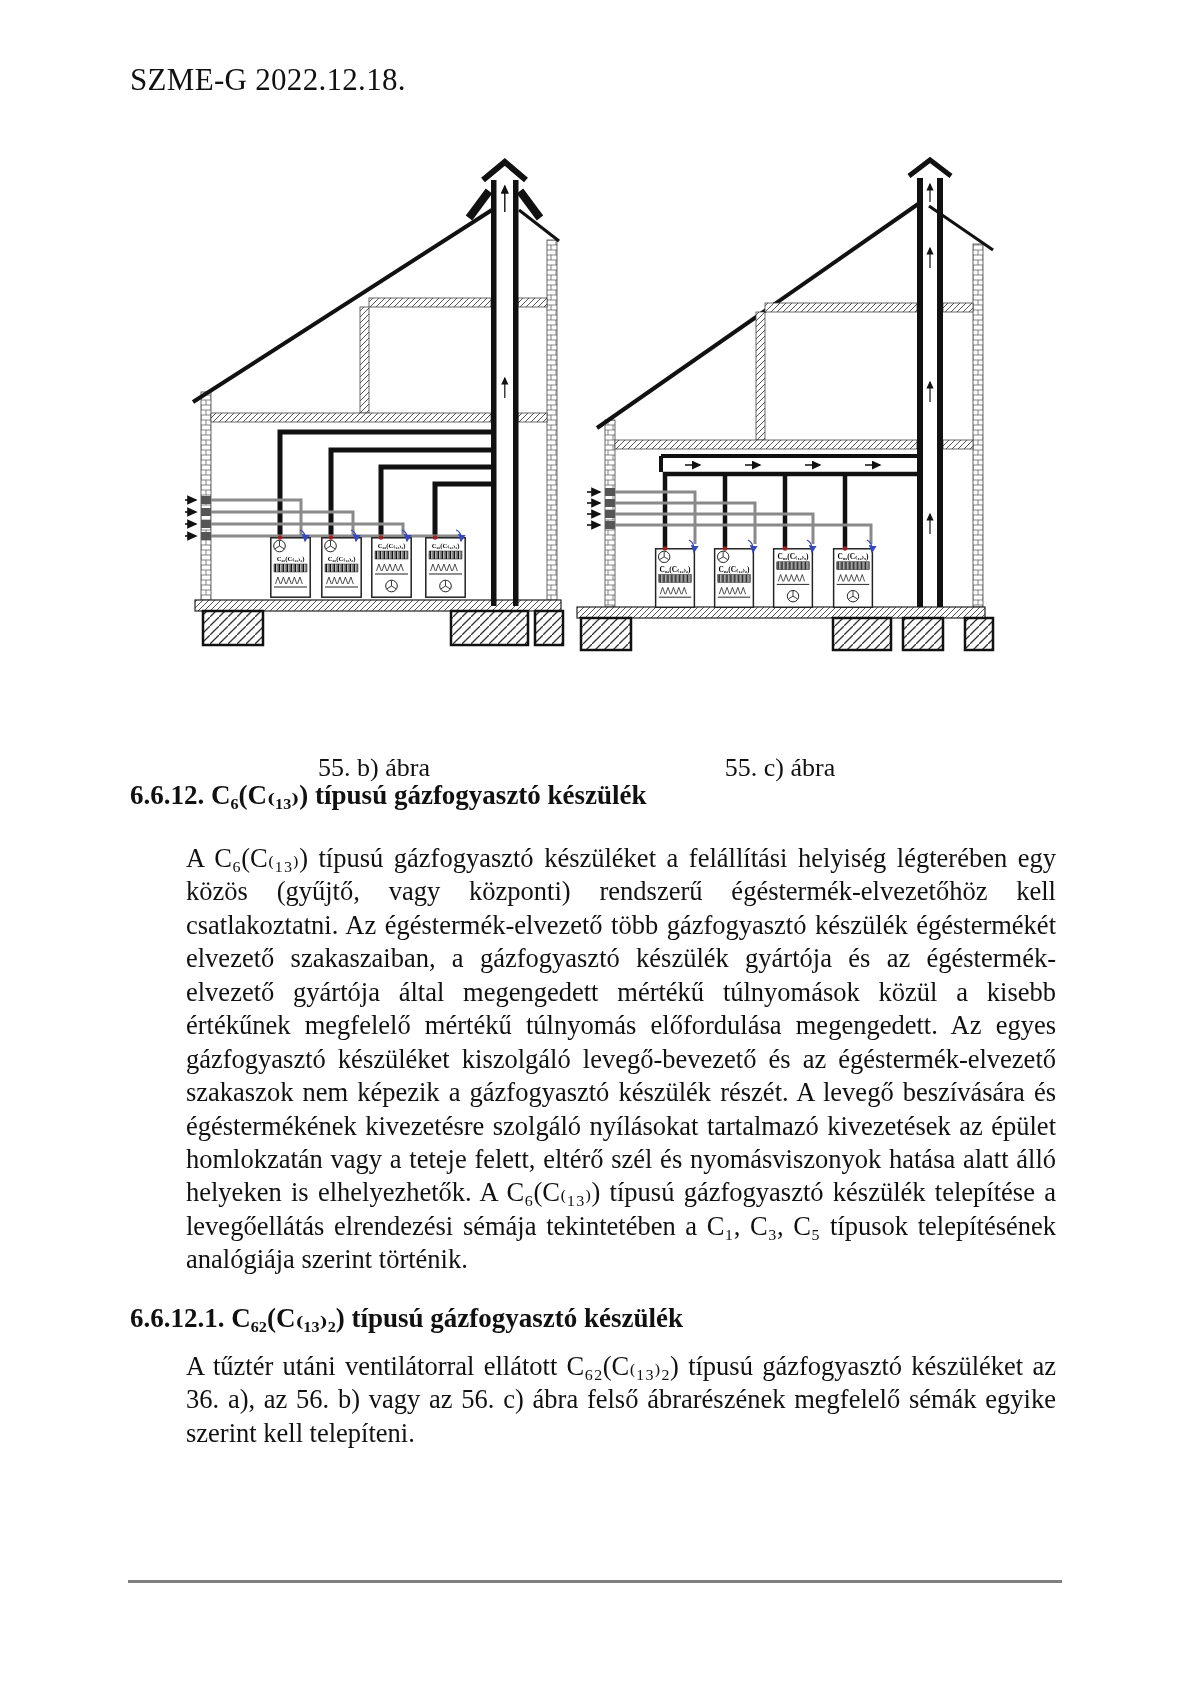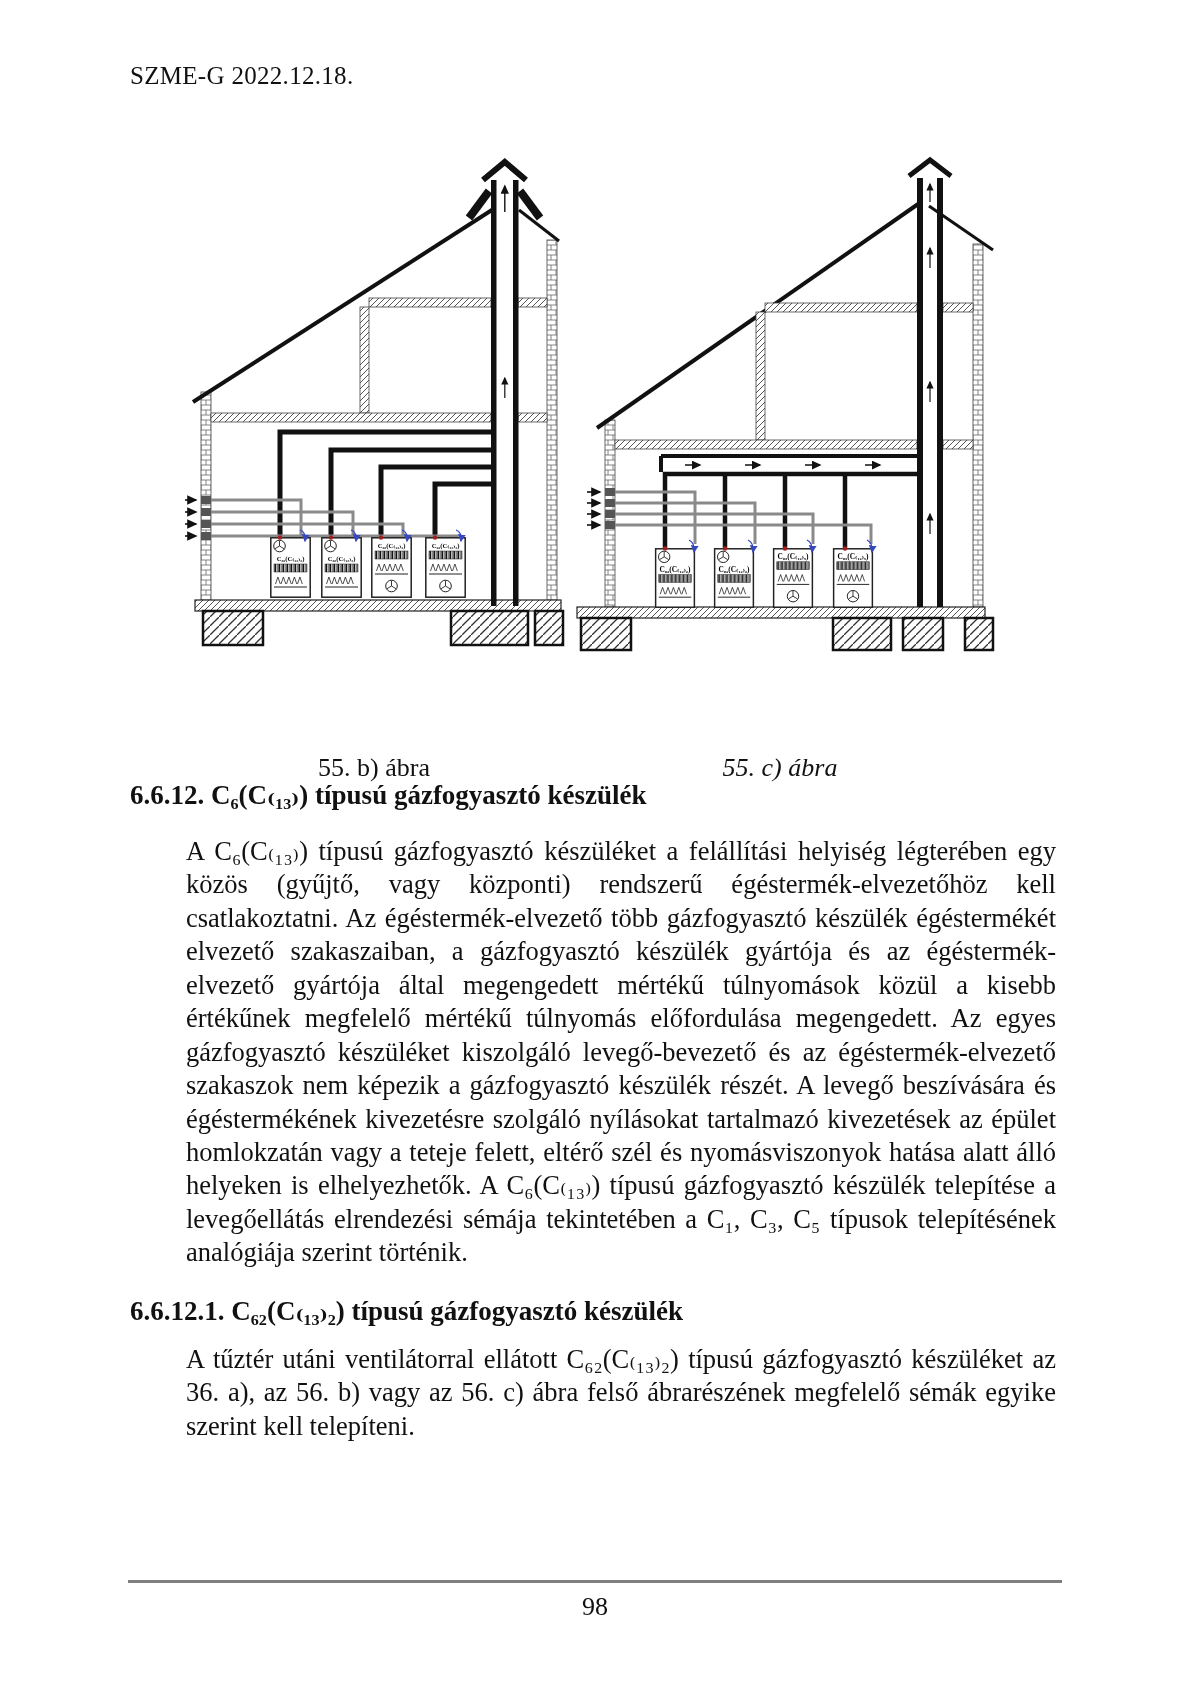--- a/index.html
+++ b/index.html
@@ -1,29 +1,29 @@
 <!DOCTYPE html>
 <html><head>
 <meta charset="utf-8">
 <style>
   html,body{margin:0;padding:0;background:#9a9a9a;}
   .page{
     width:1190px;height:1683px;position:relative;background:#ffffff;
     margin:0 auto;font-family:"Liberation Serif","DejaVu Serif",serif;color:#111;
     overflow:hidden;
   }
-  .doc-header{position:absolute;top:62px;left:130px;font-size:25px;letter-spacing:.3px;font-family:Liberation Serif, serif;}
+  .doc-header{position:absolute;top:62px;left:130px;font-size:31px;letter-spacing:.3px;font-family:Liberation Serif, serif;}
   .figures{position:absolute;top:140px;left:183px;display:flex;}
   .fig{position:relative;}
   .captions{position:absolute;top:720px;left:183px;width:812px;display:flex;font-size:26px;margin-top:33px;}
   .captions .cap{text-align:center;}
   .cap-b{width:382px;}
-  .cap-c{width:430px;font-style:italic;}
+  .cap-c{width:430px;}
   .content{position:absolute;top:780px;left:130px;width:932px;}
-  .content h1{font-size:27px;font-weight:bold;margin:0 0 24px 0;line-height:1.15;}
+  .content h1{font-size:27px;font-weight:bold;margin:0 0 31px 0;line-height:1.15;}
   .content h2{font-size:27px;font-weight:bold;margin:26px 0 16px 0;line-height:1.15;}
   .content p{font-size:26.5px;line-height:1.262;text-align:justify;margin:0 0 10px 56px;width:870px;}
   .footer-line{position:absolute;top:1580px;left:128px;width:934px;height:3px;background:#7f7f7f;}
   .page-num{position:absolute;top:1592px;left:0;width:1190px;text-align:center;font-size:26px;}
   svg text{font-family:"Liberation Serif","DejaVu Serif",serif;}
 </style>
 </head>
 <body>
 
 <div class="page">
@@ -255,15 +255,14 @@
   </div>
 
   <div class="content">
     <h1>6.6.12. C₆(C₍₁₃₎) típusú gázfogyasztó készülék</h1>
     <p>A C₆(C₍₁₃₎) típusú gázfogyasztó készüléket a felállítási helyiség légterében egy közös (gyűjtő, vagy központi) rendszerű égéstermék-elvezetőhöz kell csatlakoztatni. Az égéstermék-elvezető több gázfogyasztó készülék égéstermékét elvezető szakaszaiban, a gázfogyasztó készülék gyártója és az égéstermék-elvezető gyártója által megengedett mértékű túlnyomások közül a kisebb értékűnek megfelelő mértékű túlnyomás előfordulása megengedett. Az egyes gázfogyasztó készüléket kiszolgáló levegő-bevezető és az égéstermék-elvezető szakaszok nem képezik a gázfogyasztó készülék részét. A levegő beszívására és égéstermékének kivezetésre szolgáló nyílásokat tartalmazó kivezetések az épület homlokzatán vagy a teteje felett, eltérő szél és nyomásviszonyok hatása alatt álló helyeken is elhelyezhetők. A C₆(C₍₁₃₎) típusú gázfogyasztó készülék telepítése a levegőellátás elrendezési sémája tekintetében a C₁, C₃, C₅ típusok telepítésének analógiája szerint történik.</p>
     <h2>6.6.12.1. C₆₂(C₍₁₃₎₂) típusú gázfogyasztó készülék</h2>
     <p>A tűztér utáni ventilátorral ellátott C₆₂(C₍₁₃₎₂) típusú gázfogyasztó készüléket az 36. a), az 56. b) vagy az 56. c) ábra felső ábrarészének megfelelő sémák egyike szerint kell telepíteni.</p>
   </div>
 
   <div class="footer-line"></div>
-  <div class="page-num">98</div>
 
 </div>
 
 </body></html>

